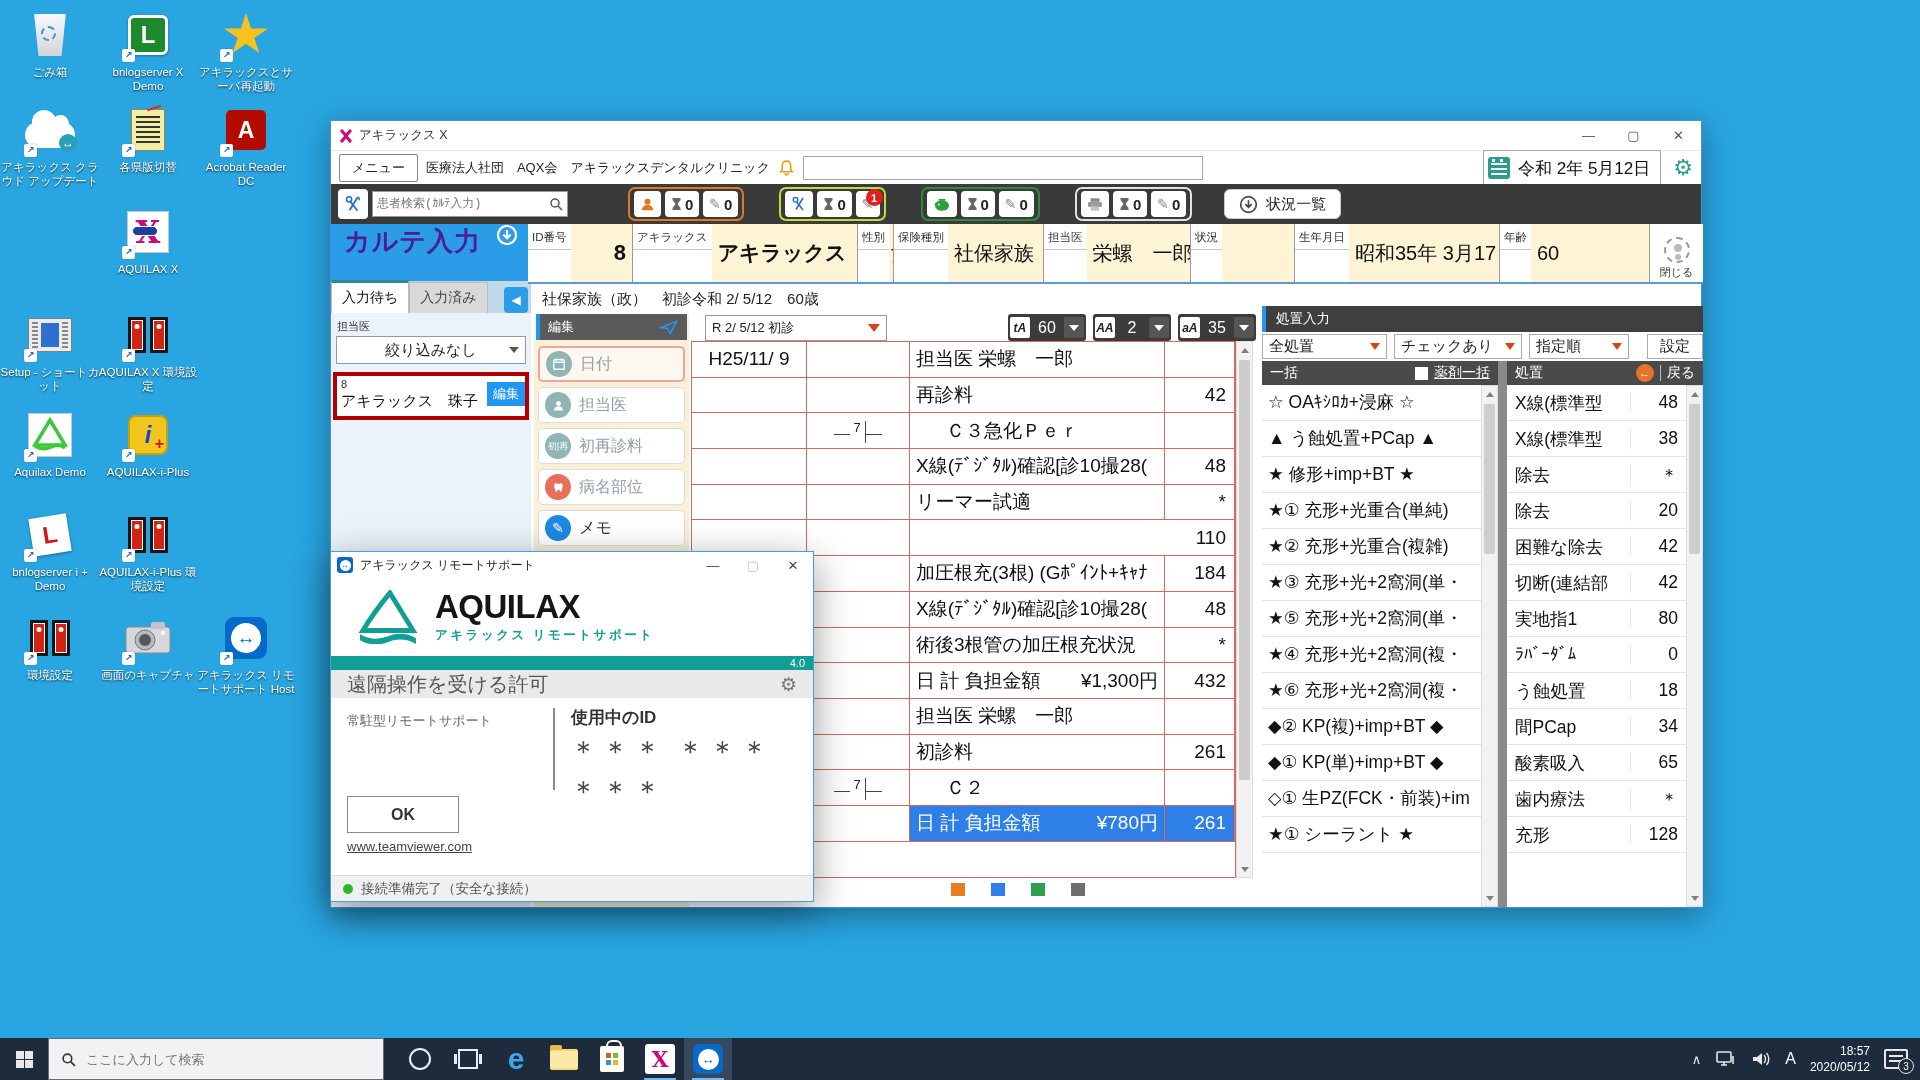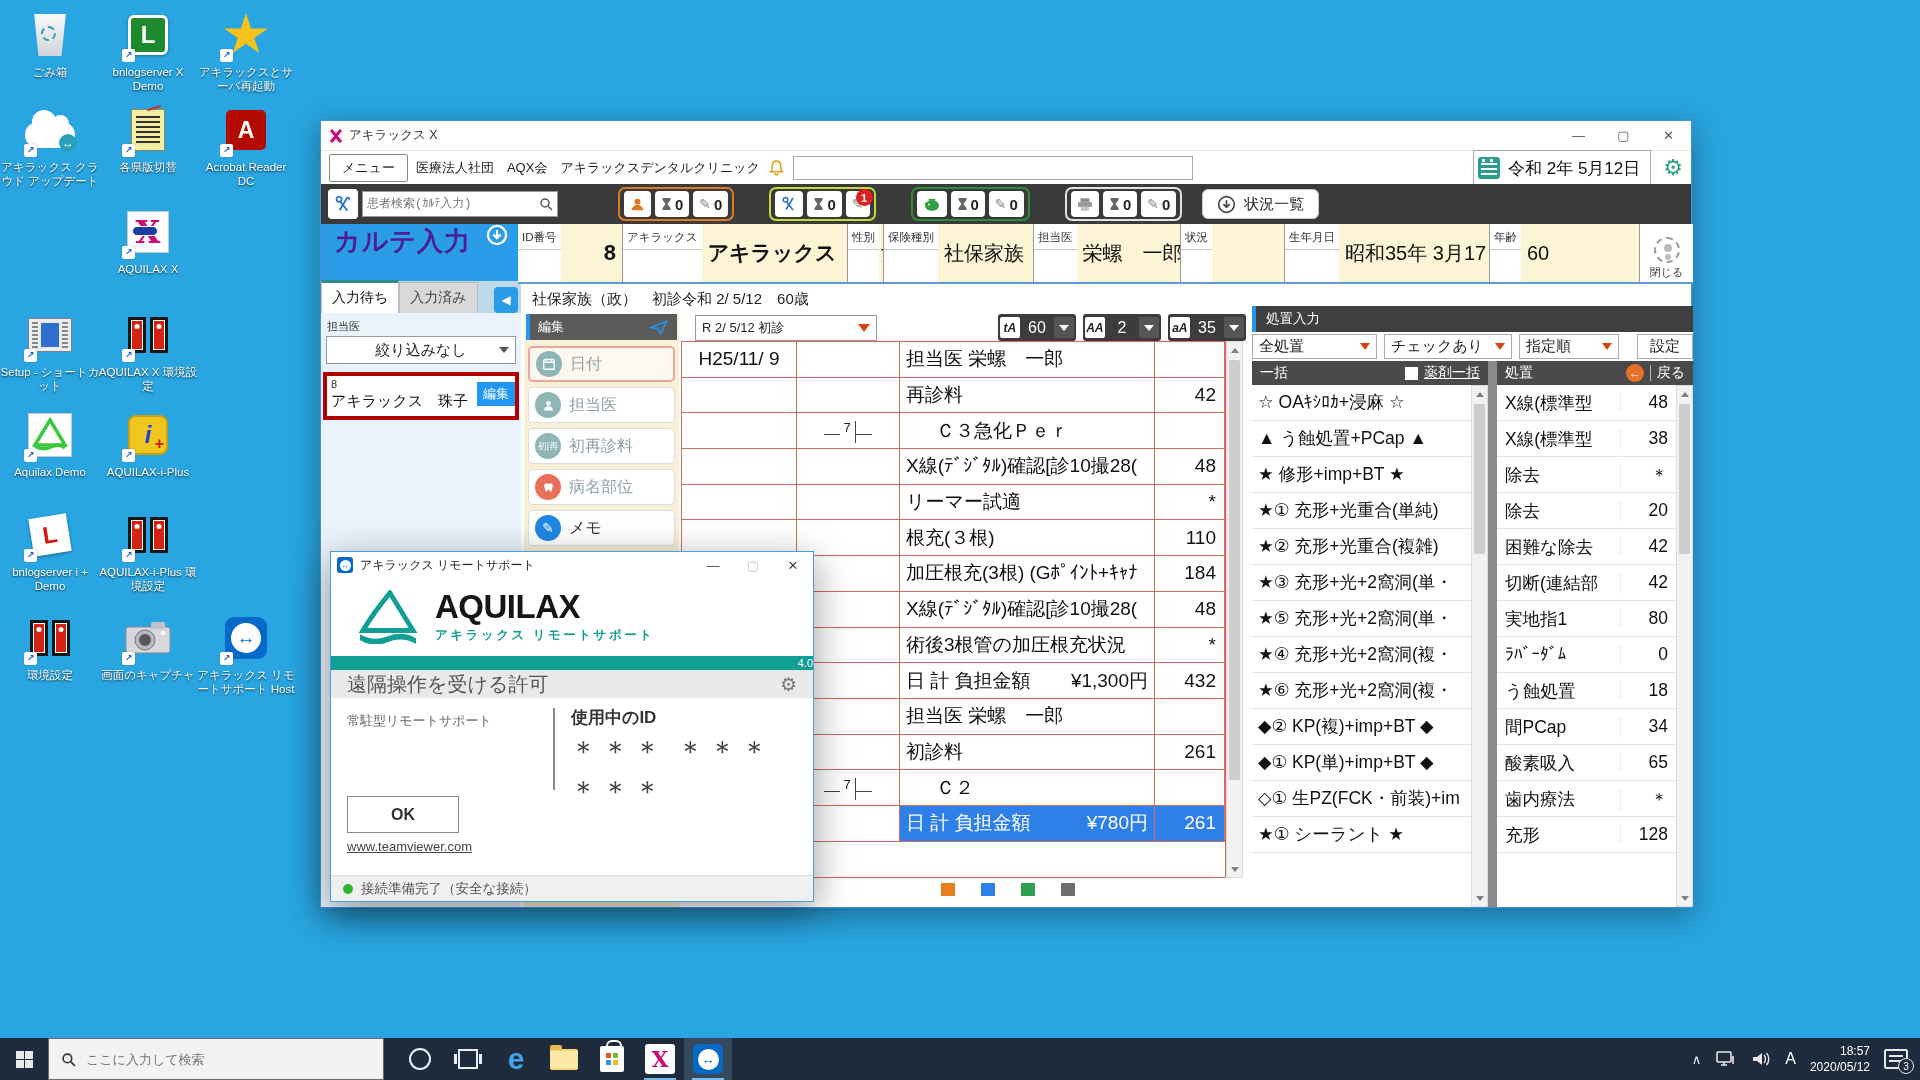--- a/index.html
+++ b/index.html
@@ -36,21 +36,21 @@
   .door::after{content:"";position:absolute;top:4px;left:50%;transform:translateX(-50%);width:5px;height:5px;border-radius:50%;background:#fff}
   .g-aqdemo{width:44px;height:44px;background:#fff;border:1px solid #c9c9c9;display:flex;align-items:center;justify-content:center}
   .g-iplus{width:40px;height:40px;background:#f2c71d;border:2px solid #c9a00d;border-radius:8px;position:relative;display:flex;align-items:center;justify-content:center}
   .g-iplus .i{color:#1a3fd4;font-weight:900;font-style:italic;font-size:24px}
   .g-iplus .plus{position:absolute;right:2px;bottom:0;color:#d41515;font-weight:900;font-size:16px}
   .g-redL{width:38px;height:38px;background:#fff;transform:rotate(-9deg);box-shadow:0 1px 3px rgba(0,0,0,.4);display:flex;align-items:center;justify-content:center}
   .g-redL b{color:#d41515;font-weight:900;font-size:24px}
   .g-tv{width:42px;height:42px;background:#0569c8;border-radius:9px;display:flex;align-items:center;justify-content:center}
   .g-tv .circ{width:30px;height:30px;background:#fff;border-radius:50%;display:flex;align-items:center;justify-content:center;color:#0569c8;font-weight:900;font-size:19px}
   
-  .window{position:absolute;left:320px;top:120px;width:1372px;height:788px;background:#fff;border:1px solid #4a90d9;box-shadow:0 8px 30px rgba(0,0,0,.35)}
+  .window{position:absolute;left:330px;top:120px;width:1372px;height:788px;background:#fff;border:1px solid #4a90d9;box-shadow:0 8px 30px rgba(0,0,0,.35)}
   .titlebar{position:absolute;left:0;top:0;right:0;height:30px;background:#fff;display:flex;align-items:center;padding-left:8px;border-bottom:1px solid #e8e8e8}
   .titlebar .t{font-size:12.5px;color:#333;margin-left:6px}
   .winbtns{margin-left:auto;display:flex}
   .winbtn{width:45px;height:29px;display:flex;align-items:center;justify-content:center;color:#555;font-size:13px}
   .menubar{position:absolute;left:0;top:30px;right:0;height:33px;background:#fff;display:flex;align-items:center;padding:0 8px;gap:8px}
   .menu-btn{border:1px solid #8a8a8a;background:#fff;font-size:13px;color:#222;padding:4px 12px;border-radius:2px}
   .clinic{font-size:13px;color:#222}
   .menu-field{width:400px;height:24px;border:1px solid #a8a8a8;background:#fff}
   .datebox{margin-left:auto;display:flex;align-items:center;border:1px solid #a8a8a8;height:36px;padding:1px 10px 0 4px;gap:8px}
   .cal-ic{width:22px;height:22px;background:#2a9d8f;border-radius:3px;position:relative}
@@ -169,21 +169,21 @@
   .dtitle{height:26px;display:flex;align-items:center;padding-left:6px;gap:7px;background:#fff}
   .dtitle .tvs{width:16px;height:16px;background:#0569c8;border-radius:3px;display:flex;align-items:center;justify-content:center}
   .dtitle .tvs i{width:11px;height:11px;background:#fff;border-radius:50%;color:#0569c8;font-size:8px;font-style:normal;font-weight:900;display:flex;align-items:center;justify-content:center}
   .dtitle .tt{font-size:12px;color:#222}
   .dtitle .bts{margin-left:auto;display:flex}
   .dtitle .bts span{width:40px;text-align:center;font-size:13px;color:#444}
   .dtitle .bts .dis{color:#c0c0c0}
   .dlogo{height:78px;display:flex;align-items:center;padding-left:26px;gap:16px}
   .brand .bt{font-size:33px;font-weight:800;letter-spacing:-.5px;color:#151515;line-height:1}
   .brand .bs{font-size:12.5px;font-weight:bold;color:#119e94;letter-spacing:2.5px;margin-top:4px}
-  .dteal{height:14px;background:#119e94;color:#fff;font-size:11px;display:flex;align-items:center;justify-content:flex-end;}
+  .dteal{height:14px;background:#119e94;color:#fff;font-size:11px;display:flex;align-items:center;justify-content:flex-end;padding-right:8px}
   .dsec{height:28px;background:#e9e9e9;display:flex;align-items:center;padding:0 16px;font-size:20px;color:#555}
   .dsec .gear{margin-left:auto;font-size:19px;color:#777}
   .dbody{flex:1;position:relative;background:#fff}
   .dmode{position:absolute;left:16px;top:14px;font-size:13px;color:#666}
   .dvline{position:absolute;left:222px;top:10px;width:2px;height:82px;background:#8a8a8a}
   .didlab{position:absolute;left:240px;top:8px;font-size:17px;font-weight:bold;color:#333}
   .didval{position:absolute;left:238px;top:34px;font-size:29px;color:#444;letter-spacing:3px}
   .okbtn{position:absolute;left:16px;top:98px;width:112px;height:37px;border:1px solid #8a8a8a;background:#fff;font-size:16px;font-weight:bold;color:#333;display:flex;align-items:center;justify-content:center}
   .dlink{position:absolute;left:16px;top:141px;font-size:13px;color:#444;text-decoration:underline}
   .dstatus{height:26px;background:#f0f0f0;border-top:1px solid #ddd;display:flex;align-items:center;gap:8px;padding-left:12px;font-size:13.5px;color:#555}
@@ -493,21 +493,21 @@
             <path d="M1 1h8v2L6 7l3 4v2H1v-2l3-4L1 3z" fill="#666"></path>
           </svg>
           <span class="cnum">0</span>
         </div>
       <div class="cbox">
           <span class="pencil">✎</span>
           <span class="cnum">0</span>
         </div>
     </div>
 
-    <div class="statusbtn" style="margin-left:20px">
+    <div class="statusbtn" style="margin-left:32px">
       <svg width="19" height="19" viewBox="0 0 18 18">
           <circle cx="9" cy="9" r="7.4" fill="none" stroke="#444" stroke-width="1.6"></circle>
           <path d="M9 5v6M6 8.6L9 11.6 12 8.6" stroke="#444" stroke-width="1.6" fill="none"></path>
         </svg>
       <span>状況一覧</span>
     </div>
   </div>
 
   <div class="kpanel">
     <div class="khead">
@@ -689,23 +689,20 @@
             <div class="c-date"></div>
             <div class="c-part"></div>
             <div class="c-proc">
               <span class="t nw">リーマー試適</span>
             </div>
             <div class="c-pts">*</div>
           </div>
           <div class="crow">
             <div class="c-date"></div>
             <div class="c-part"></div>
-            <div class="c-proc">
-              <span class="t nw">根充(３根)</span>
-            </div>
             <div class="c-pts">110</div>
           </div>
           <div class="crow">
             <div class="c-date"></div>
             <div class="c-part"></div>
             <div class="c-proc">
               <span class="t nw">加圧根充(3根) (Gﾎﾟｲﾝﾄ+ｷｬﾅ</span>
             </div>
             <div class="c-pts">184</div>
           </div>

